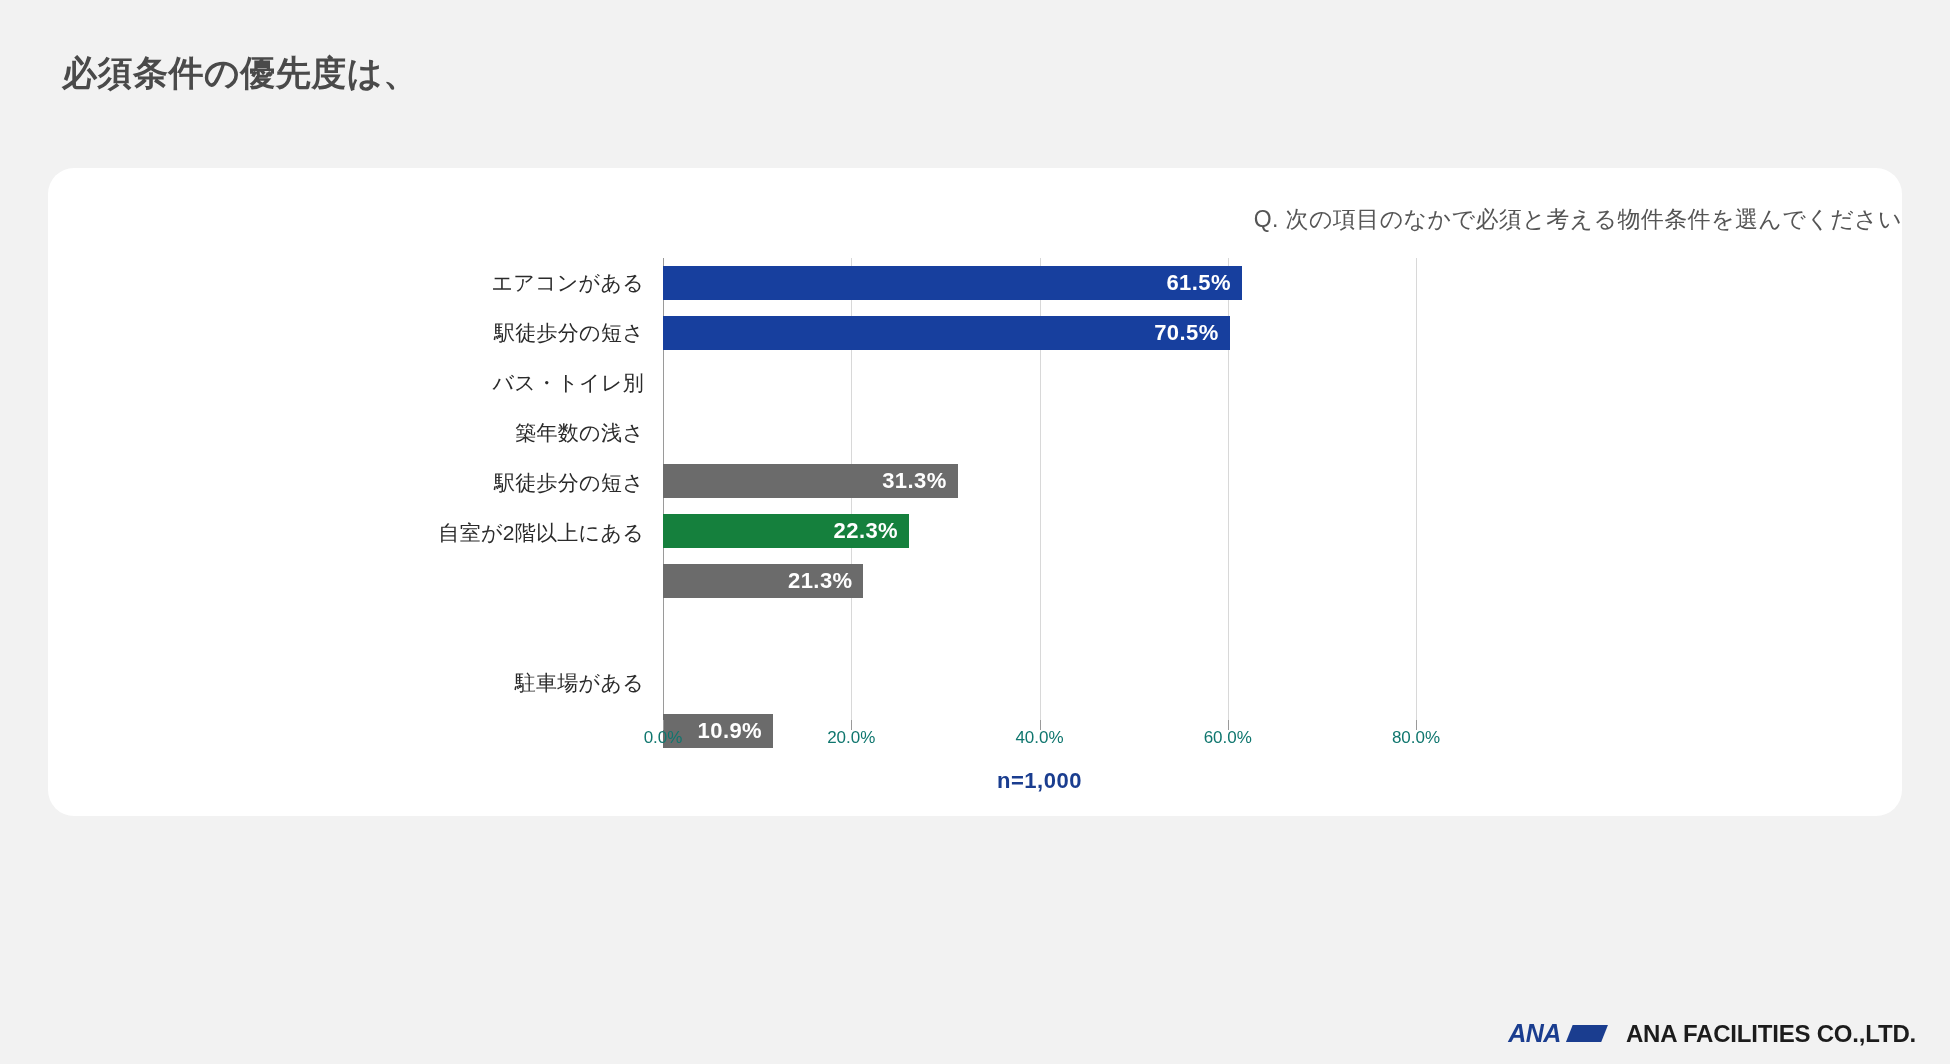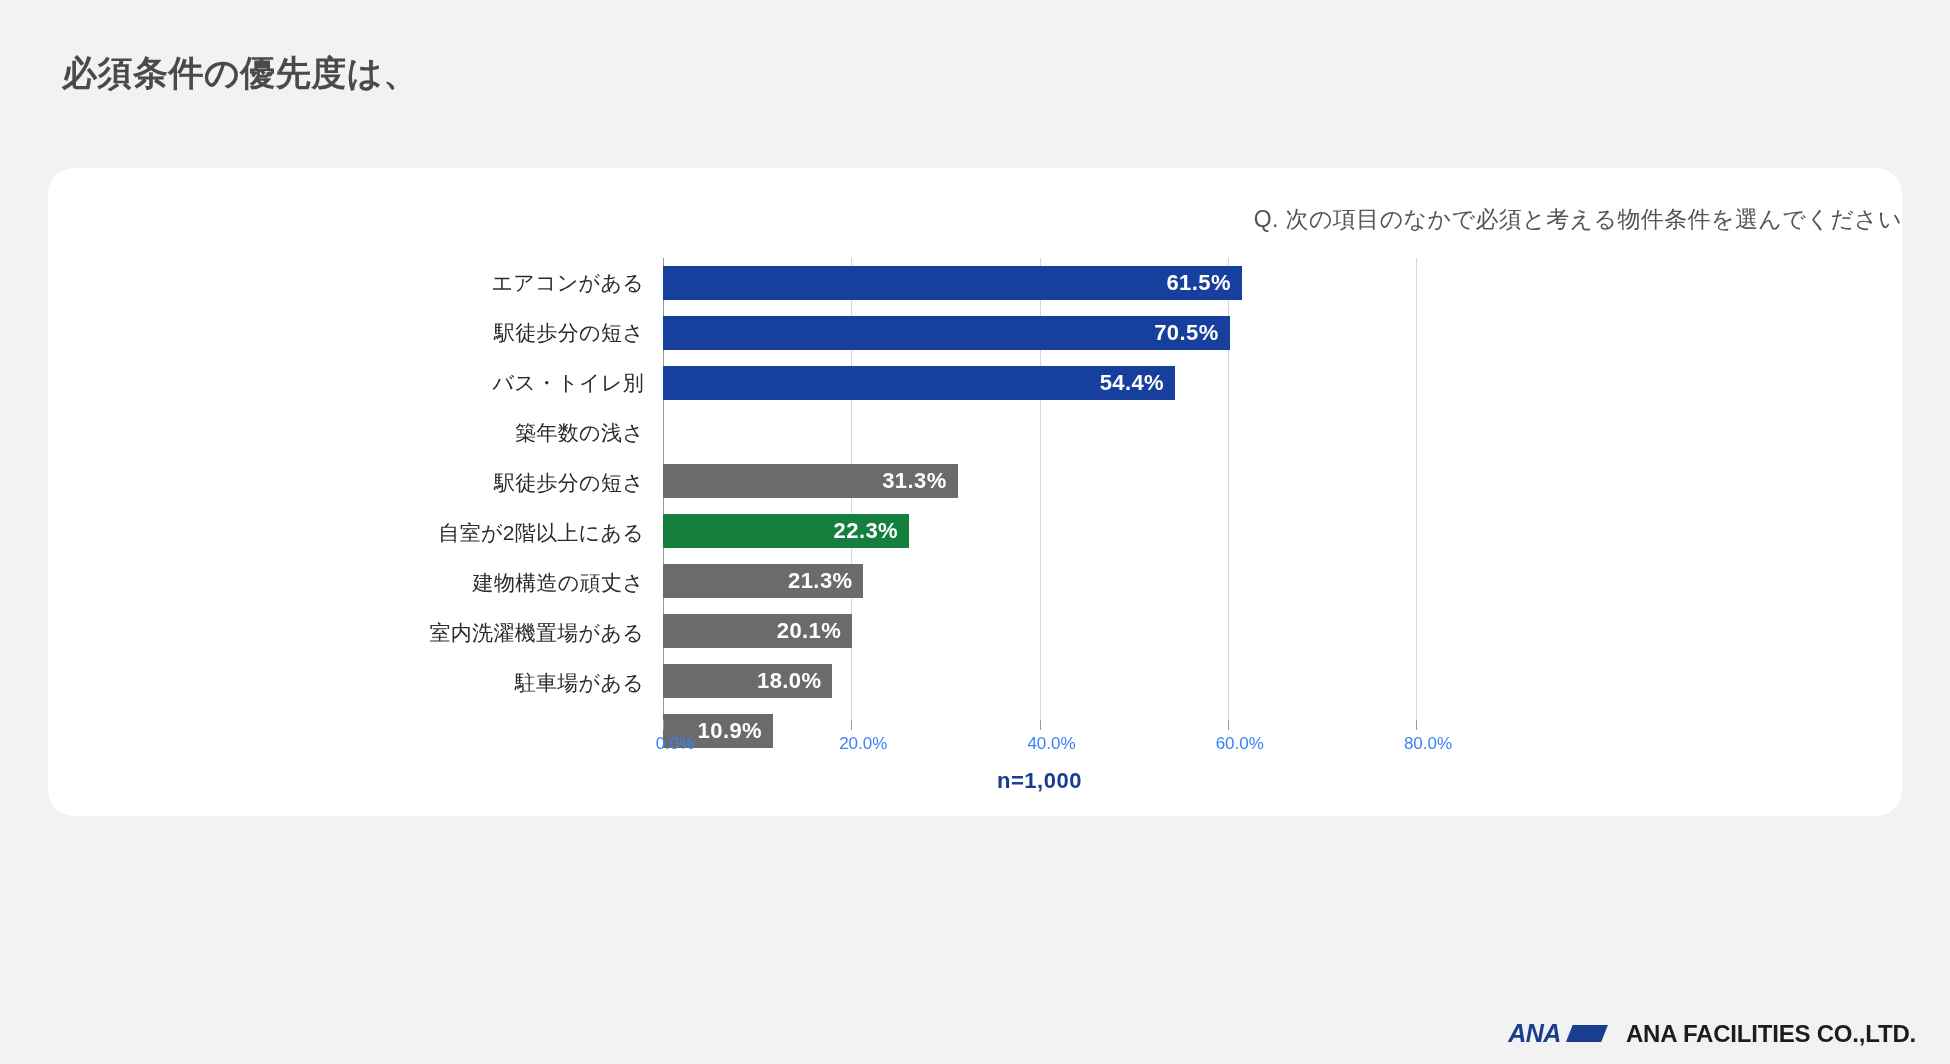--- a/index.html
+++ b/index.html
@@ -135,26 +135,25 @@
   }
   .tickmark {
     position: absolute;
     top: 0;
     width: 1px;
     height: 10px;
     background: #9a9a9a;
   }
   .ticklabel {
     position: absolute;
-    top: 14px;
+    top: 8px;
     font-size: 17px;
-    color: #3b82f6;
+    color: #0f766e;
     transform: translateX(-50%);
     white-space: nowrap;
-    margin-left: 12px;
   }
 
   #sample-size {
     position: absolute;
     left: 615px;
     top: 600px;
     width: 753px;
     text-align: center;
     font-size: 22px;
     font-weight: bold;
@@ -224,52 +223,37 @@
           </div>
         </div>
         <div class="row" style="top: 50px;">
           <div class="row-label">駅徒歩分の短さ</div>
           <div class="bar blue" style="width: 566.633px; background: rgb(23, 63, 158);">
             <span class="bar-value">70.5%</span>
           </div>
         </div>
         <div class="row" style="top: 100px;">
           <div class="row-label">バス・トイレ別</div>
-          <div class="bar blue" style="width: 512.04px; background: rgb(23, 63, 158);">
-            <span class="bar-value">54.4%</span>
-          </div>
         </div>
         <div class="row" style="top: 150px;">
           <div class="row-label">築年数の浅さ</div>
           <div class="bar gray" style="width: 294.611px; background: rgb(107, 107, 107);">
             <span class="bar-value">31.3%</span>
           </div>
         </div>
         <div class="row" style="top: 200px;">
           <div class="row-label">駅徒歩分の短さ</div>
           <div class="bar gray" style="width: 246px; background: #15803d;">
             <span class="bar-value">22.3%</span>
           </div>
         </div>
         <div class="row" style="top: 250px;">
           <div class="row-label">自室が2階以上にある</div>
           <div class="bar gray" style="width: 200.486px; background: rgb(107, 107, 107);">
             <span class="bar-value">21.3%</span>
-          </div>
-        </div>
-        <div class="row" style="top: 300px;">
-          <div class="row-label">建物構造の頑丈さ</div>
-          <div class="bar gray" style="width: 189.191px; background: rgb(107, 107, 107);">
-            <span class="bar-value">20.1%</span>
-          </div>
-        </div>
-        <div class="row" style="top: 350px;">
-          <div class="row-label">室内洗濯機置場がある</div>
-          <div class="bar gray" style="width: 169.425px; background: rgb(107, 107, 107);">
-            <span class="bar-value">18.0%</span>
           </div>
         </div>
         <div class="row" style="top: 400px;">
           <div class="row-label">駐車場がある</div>
           <div class="bar gray" style="width: 110px; background: rgb(107, 107, 107);">
             <span class="bar-value">10.9%</span>
           </div>
         </div>
       </div>
   </div>

